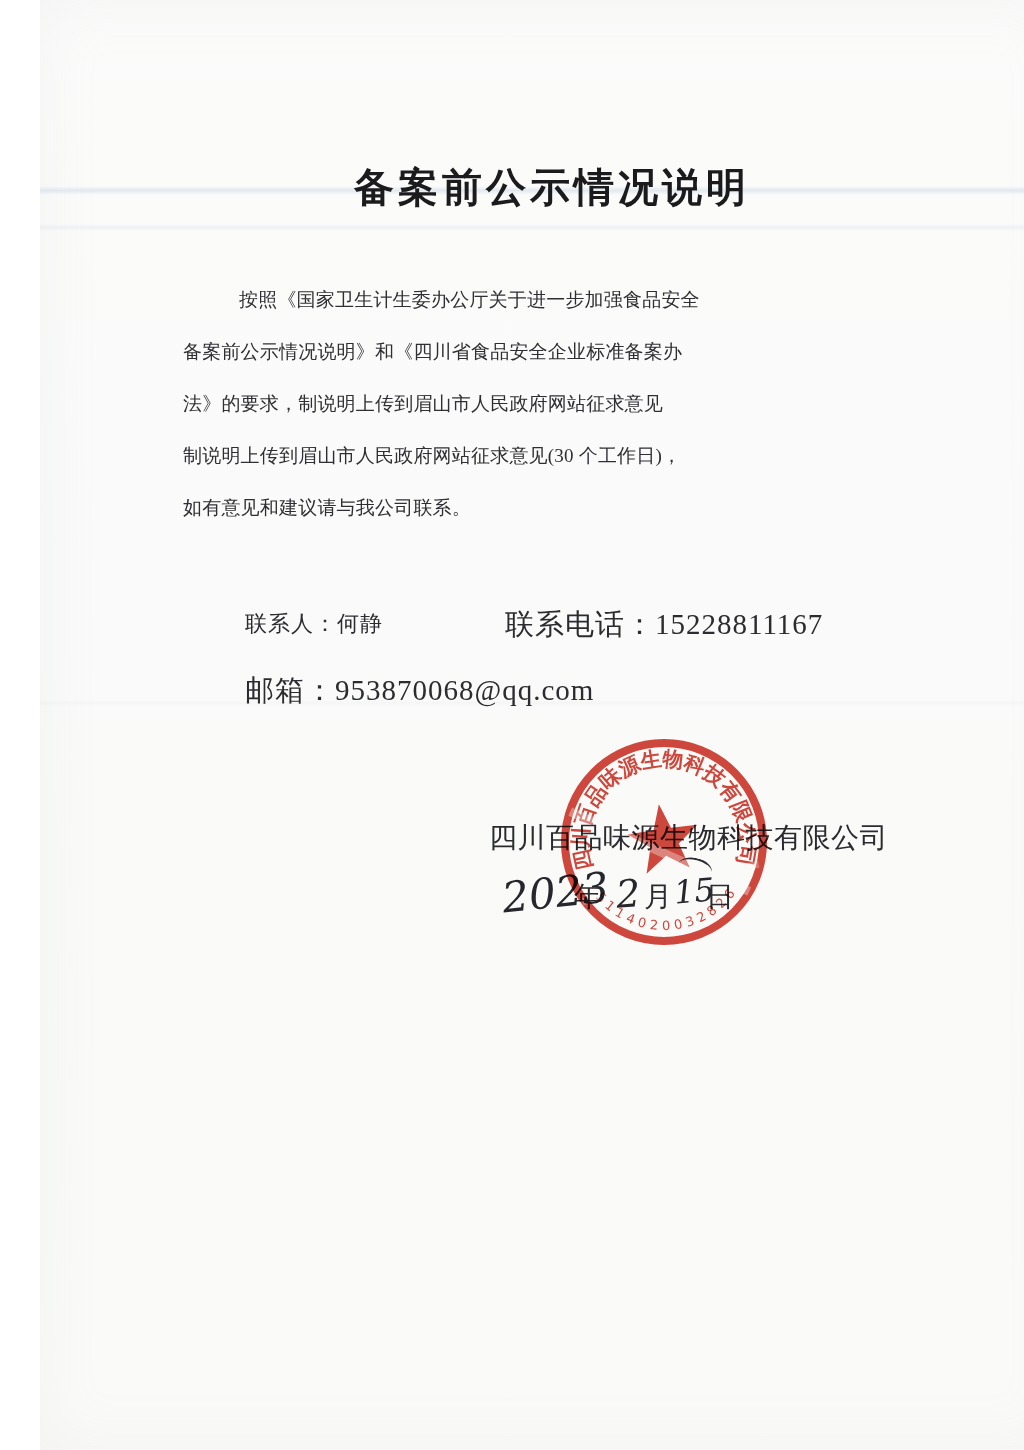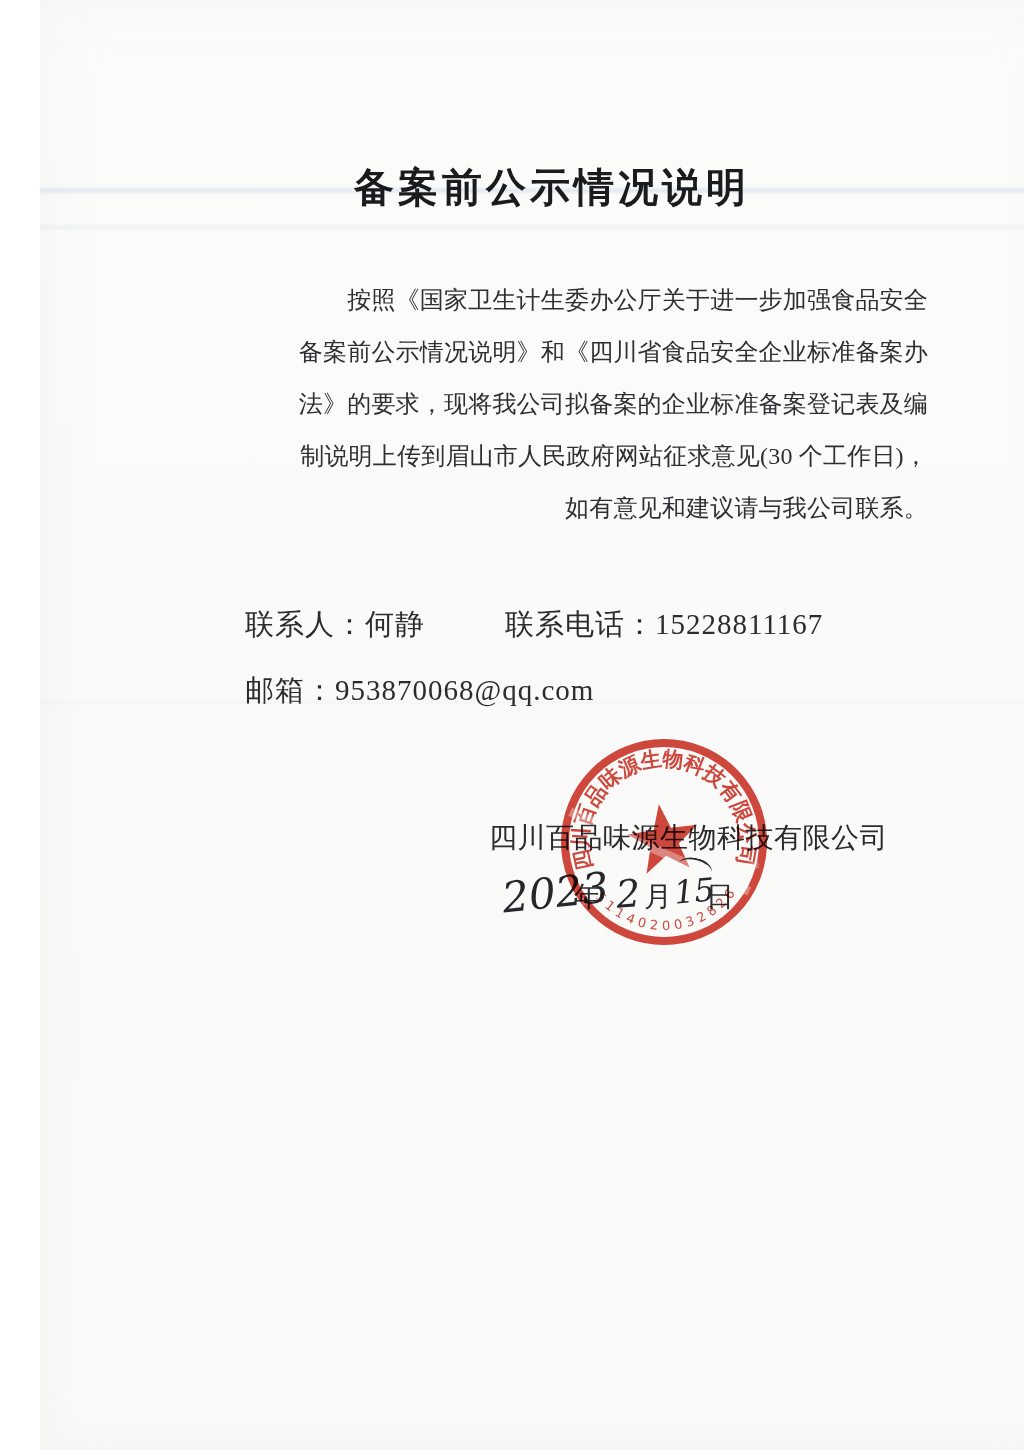--- a/index.html
+++ b/index.html
@@ -32,26 +32,26 @@
     text-align: center;
     font-family: "Liberation Sans", "DejaVu Sans", sans-serif;
     font-weight: 700; font-size: 40px; line-height: 46px;
     letter-spacing: 4px; color: #1b1b1e;
   }
   .body-block {
     position: absolute; left: 143px; top: 274px; width: 745px;
   }
   .body-line {
     height: 52px; line-height: 52px;
-    font-size: 24px; color: #2f2f33;
-    white-space: nowrap; letter-spacing: 0.2px; text-align: right;
+    font-size: 19px; color: #2f2f33;
+    white-space: nowrap; letter-spacing: 0.2px;
   }
   .body-line.first { text-indent: 56px; }
 
-  .contact-person { position: absolute; left: 205px; top: 606px; font-size: 29px; line-height: 36px; color: #2c2c30; letter-spacing: 1px; }
+  .contact-person { position: absolute; left: 205px; top: 606px; font-size: 22px; line-height: 36px; color: #2c2c30; letter-spacing: 1px; }
   .contact-phone  { position: absolute; left: 465px; top: 606px; font-size: 29px; line-height: 36px; color: #2c2c30; letter-spacing: 1px; }
   .contact-email  { position: absolute; left: 205px; top: 672px; font-size: 29px; line-height: 36px; color: #2c2c30; letter-spacing: 1px; }
 
   .company-name {
     position: absolute; left: 449px; top: 823px;
     font-size: 28px; line-height: 30px; color: #2b2b2f;
     letter-spacing: 0.5px; white-space: nowrap;
   }
 
   .date-line { position: absolute; left: 0; top: 0; }
@@ -88,21 +88,21 @@
 
   <div class="scan-band band-a"></div>
   <div class="scan-band band-b"></div>
   <div class="scan-band band-c"></div>
 
   <div class="doc-title">备案前公示情况说明</div>
 
   <div class="body-block">
     <div class="body-line first">按照《国家卫生计生委办公厅关于进一步加强食品安全</div>
     <div class="body-line">备案前公示情况说明》和《四川省食品安全企业标准备案办</div>
-    <div class="body-line">法》的要求，现将我公司拟备案的企业标准备案登记表及编</div>
+    <div class="body-line">法》的要求，制说明上传到眉山市人民政府网站征求意见</div>
     <div class="body-line">制说明上传到眉山市人民政府网站征求意见(30 个工作日)，</div>
     <div class="body-line">如有意见和建议请与我公司联系。</div>
   </div>
 
   <div class="contact-person">联系人：何静</div>
   <div class="contact-phone">联系电话：15228811167</div>
   <div class="contact-email">邮箱：953870068@qq.com</div>
 
   <div class="company-name">四川百品味源生物科技有限公司</div>
 

